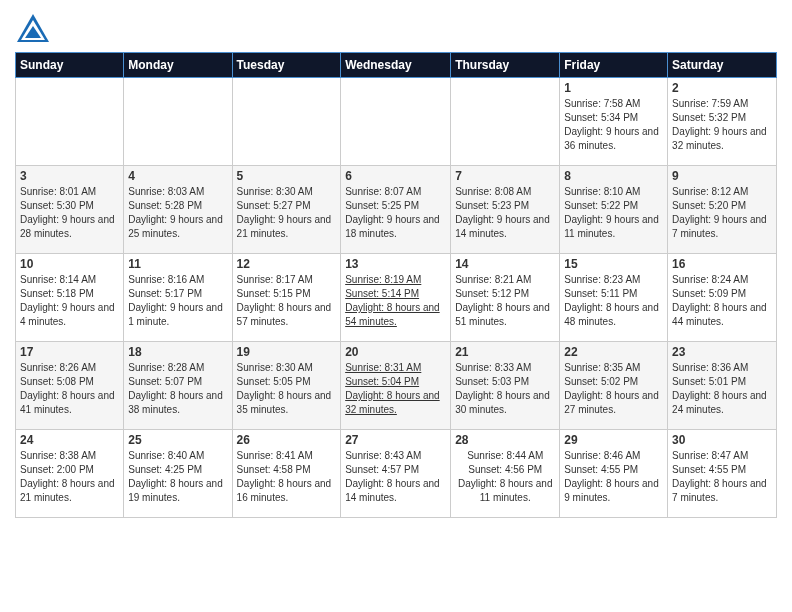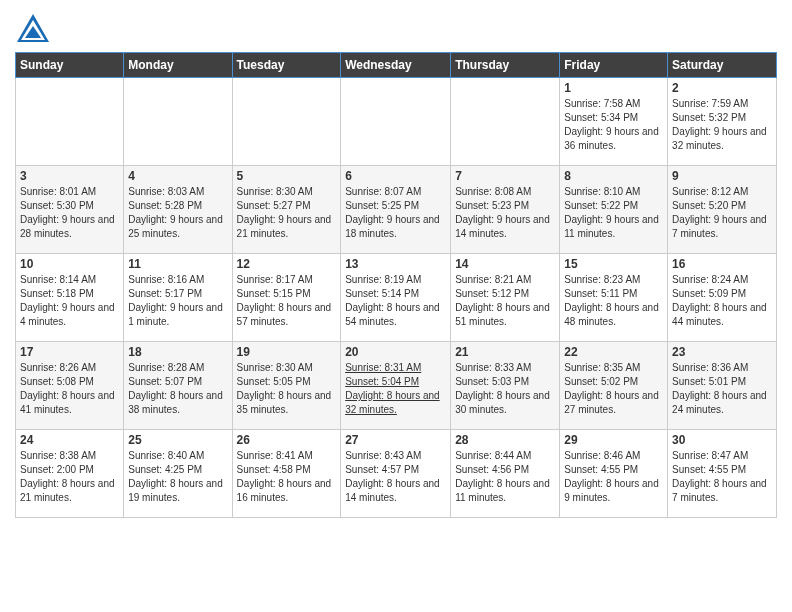--- a/index.html
+++ b/index.html
@@ -14,21 +14,21 @@
     .logo-general { font-size: 18px; font-weight: bold; color: #333; line-height: 1; }
     .logo-blue { font-size: 18px; font-weight: bold; color: #1a6bb5; line-height: 1; }
 
     .title-block { text-align: right; }
     .month-title { font-size: 32px; font-weight: bold; color: #333; }
     .location-subtitle { font-size: 14px; color: #555; }
 
     .calendar { width: 100%; border-collapse: collapse; }
 
     .calendar thead tr th {
-      background-color: #404040;
+      background-color: #0f172a;
       color: white;
       font-size: 12px;
       font-weight: bold;
       padding: 5px 4px;
       text-align: left;
       border: 1px solid #4a8fd0;
     }
 
     .calendar tbody tr td {
       border: 1px solid #ccc;
@@ -166,21 +166,21 @@
 Daylight: 9 hours and 1 minute.</div>
           </td>
           <td>
             <div class="day-number">12</div>
             <div class="day-info" style="white-space: pre-line;">Sunrise: 8:17 AM
 Sunset: 5:15 PM
 Daylight: 8 hours and 57 minutes.</div>
           </td>
           <td>
             <div class="day-number">13</div>
-            <div class="day-info" style="white-space: pre-line;">Sunrise: 8:19 AM
+            <div class="day-info" style="white-space: pre-line; text-decoration: underline;">Sunrise: 8:19 AM
 Sunset: 5:14 PM
 Daylight: 8 hours and 54 minutes.</div>
           </td>
           <td>
             <div class="day-number">14</div>
             <div class="day-info" style="white-space: pre-line;">Sunrise: 8:21 AM
 Sunset: 5:12 PM
 Daylight: 8 hours and 51 minutes.</div>
           </td>
           <td>
@@ -260,21 +260,21 @@
 Daylight: 8 hours and 16 minutes.</div>
           </td>
           <td>
             <div class="day-number">27</div>
             <div class="day-info" style="white-space: pre-line;">Sunrise: 8:43 AM
 Sunset: 4:57 PM
 Daylight: 8 hours and 14 minutes.</div>
           </td>
           <td>
             <div class="day-number">28</div>
-            <div class="day-info" style="white-space: pre-line;">Sunrise: 8:44 AM
+            <div class="day-info" style="white-space: pre-line; text-align: center;">Sunrise: 8:44 AM
 Sunset: 4:56 PM
 Daylight: 8 hours and 11 minutes.</div>
           </td>
           <td>
             <div class="day-number">29</div>
             <div class="day-info" style="white-space: pre-line;">Sunrise: 8:46 AM
 Sunset: 4:55 PM
 Daylight: 8 hours and 9 minutes.</div>
           </td>
           <td>

